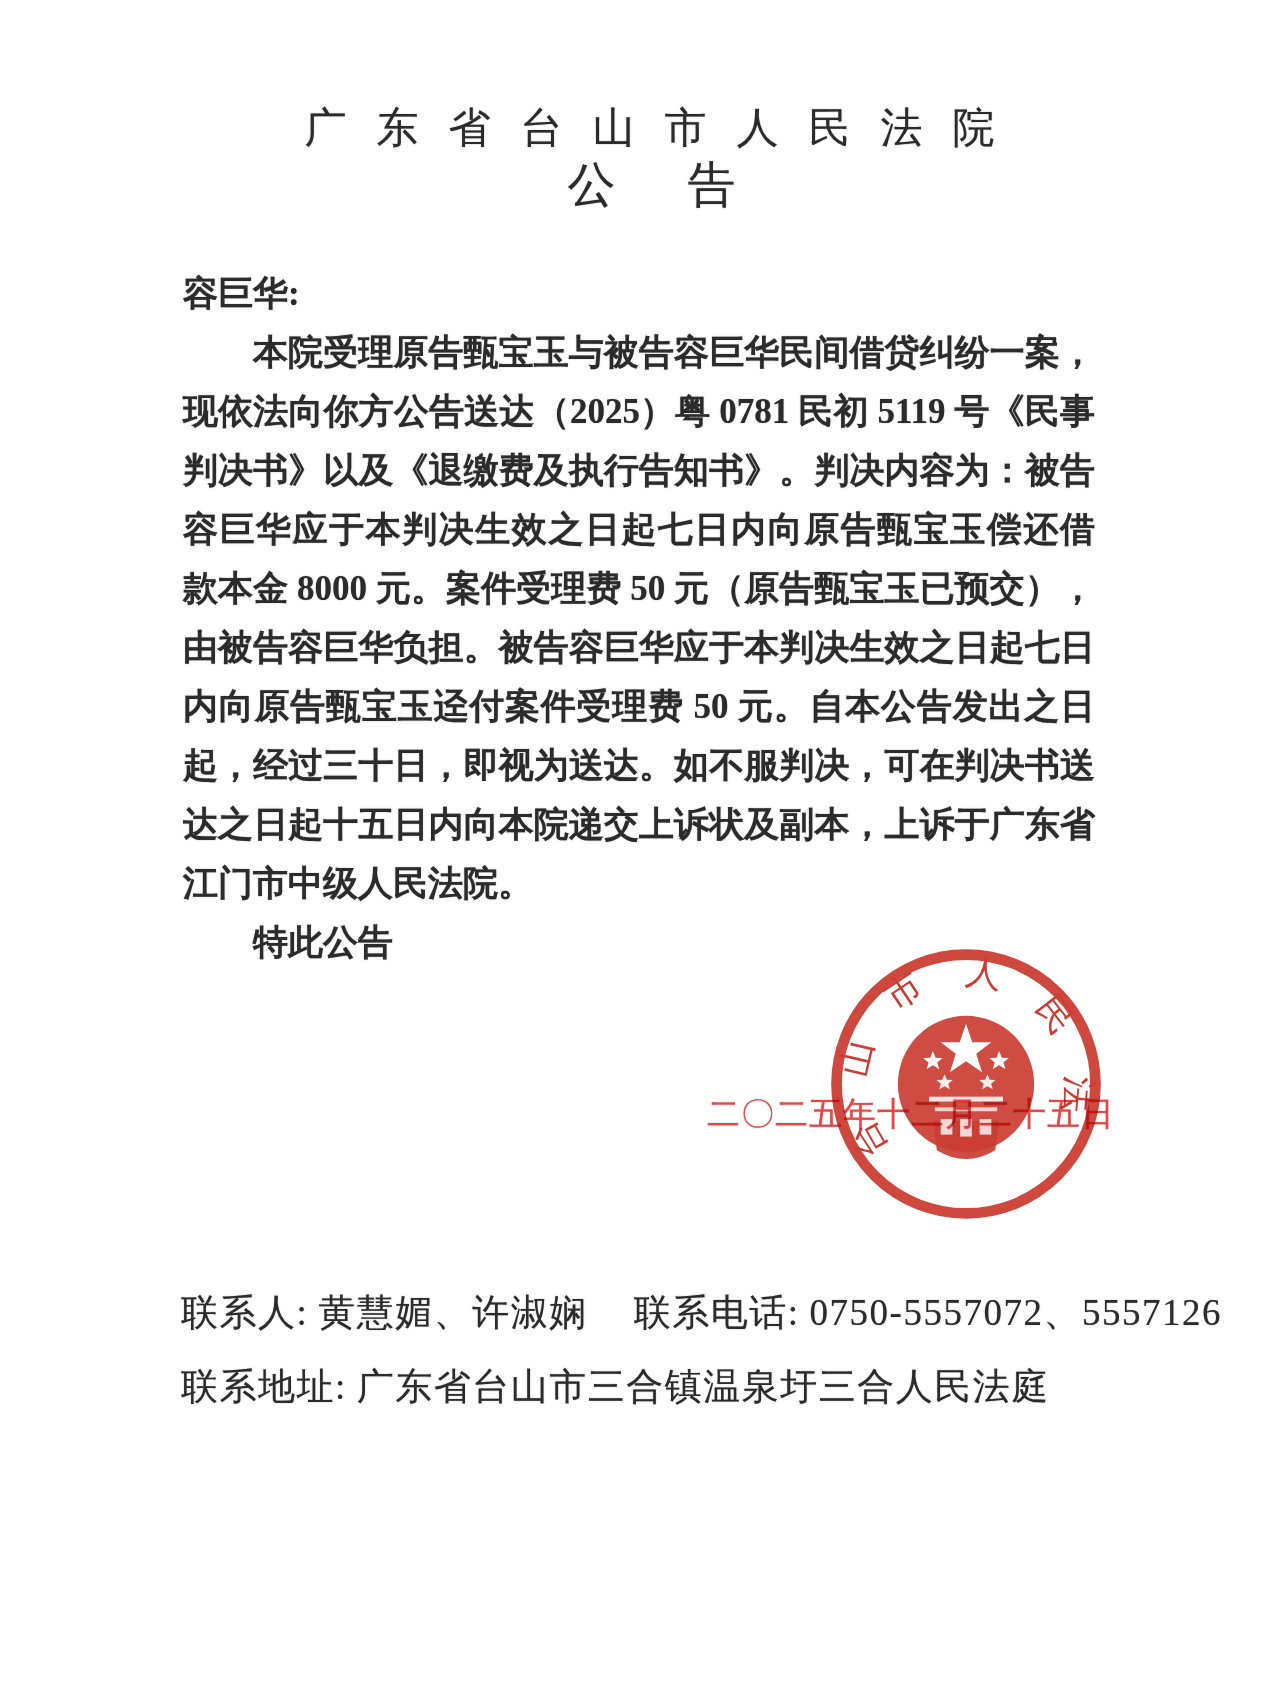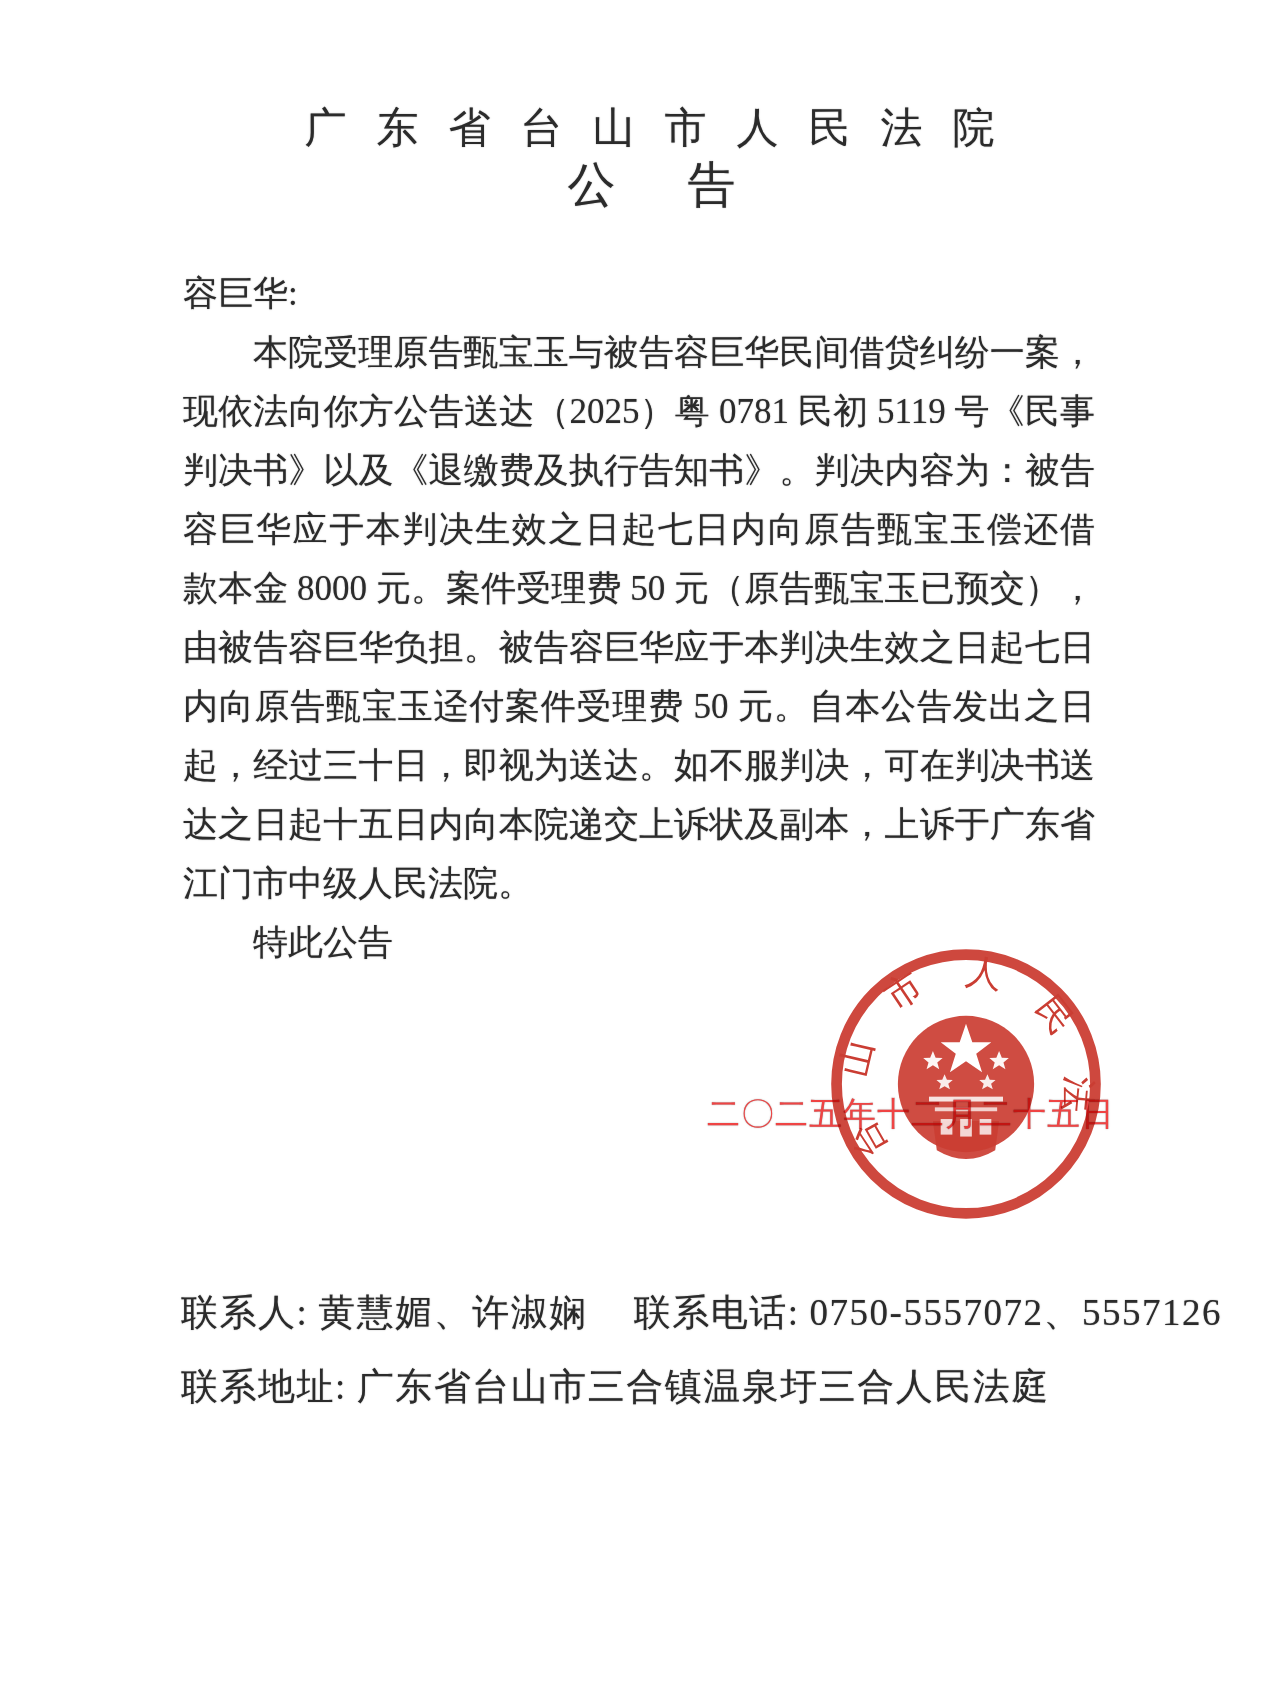--- a/index.html
+++ b/index.html
@@ -30,21 +30,21 @@
     letter-spacing:72px; text-indent:72px;
     white-space:nowrap;
     margin-left:24px;
   }
 
   
   .body-block{
     position:absolute; top:264px; left:183px; width:912px;
     font-size:35px; line-height:59px;
   }
-  .bline{ width:100%; white-space:nowrap; }
+  .bline{ width:100%; white-space:nowrap;font-weight:bold; }
   .bline.fill{
     white-space:normal;
     text-align:justify;
     text-align-last:justify;
     text-justify:inter-character;
   }
   .bline.indent{ text-indent:70px; }
   .closing-line{ text-indent:70px; }
 
   

